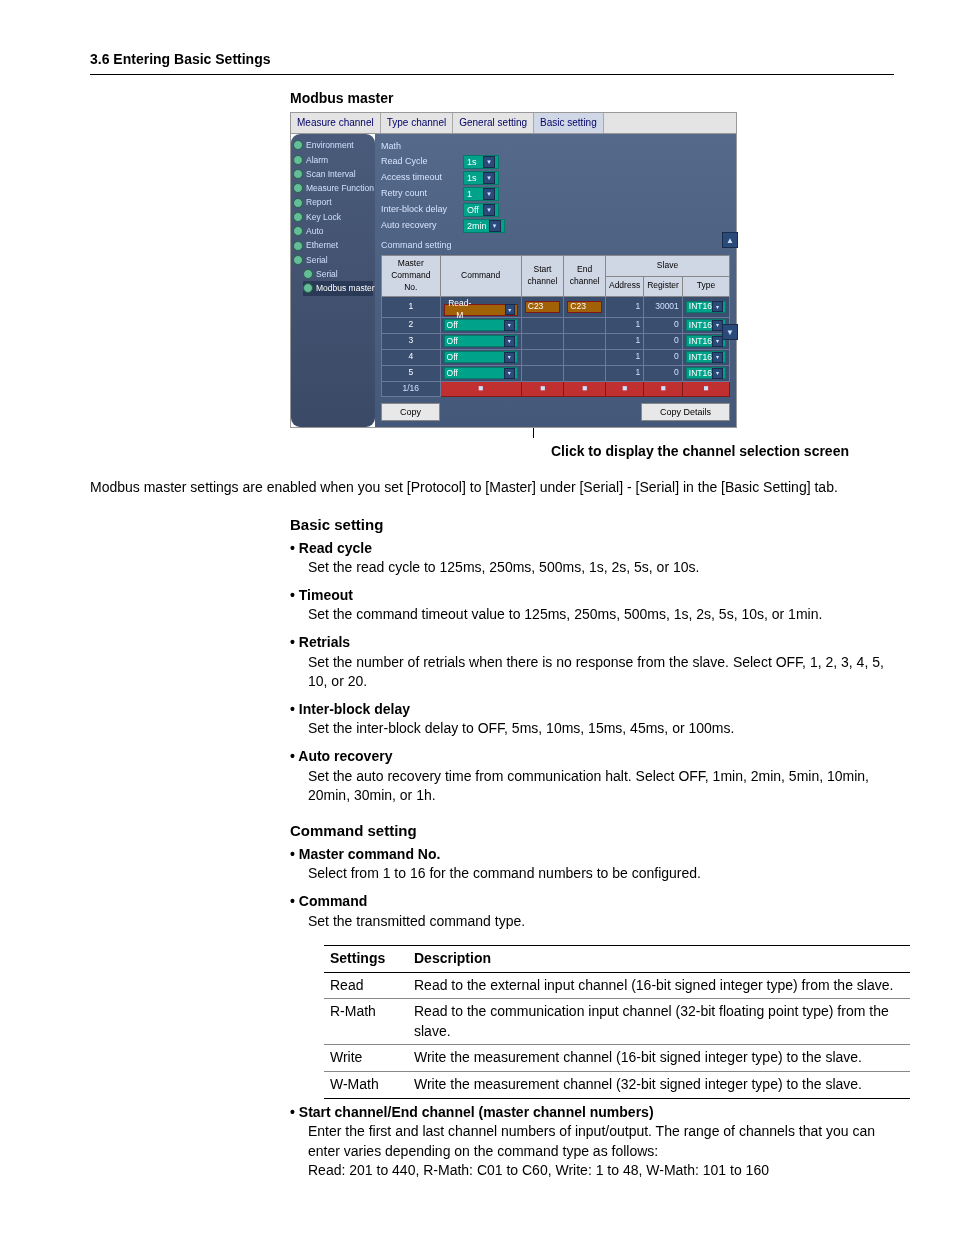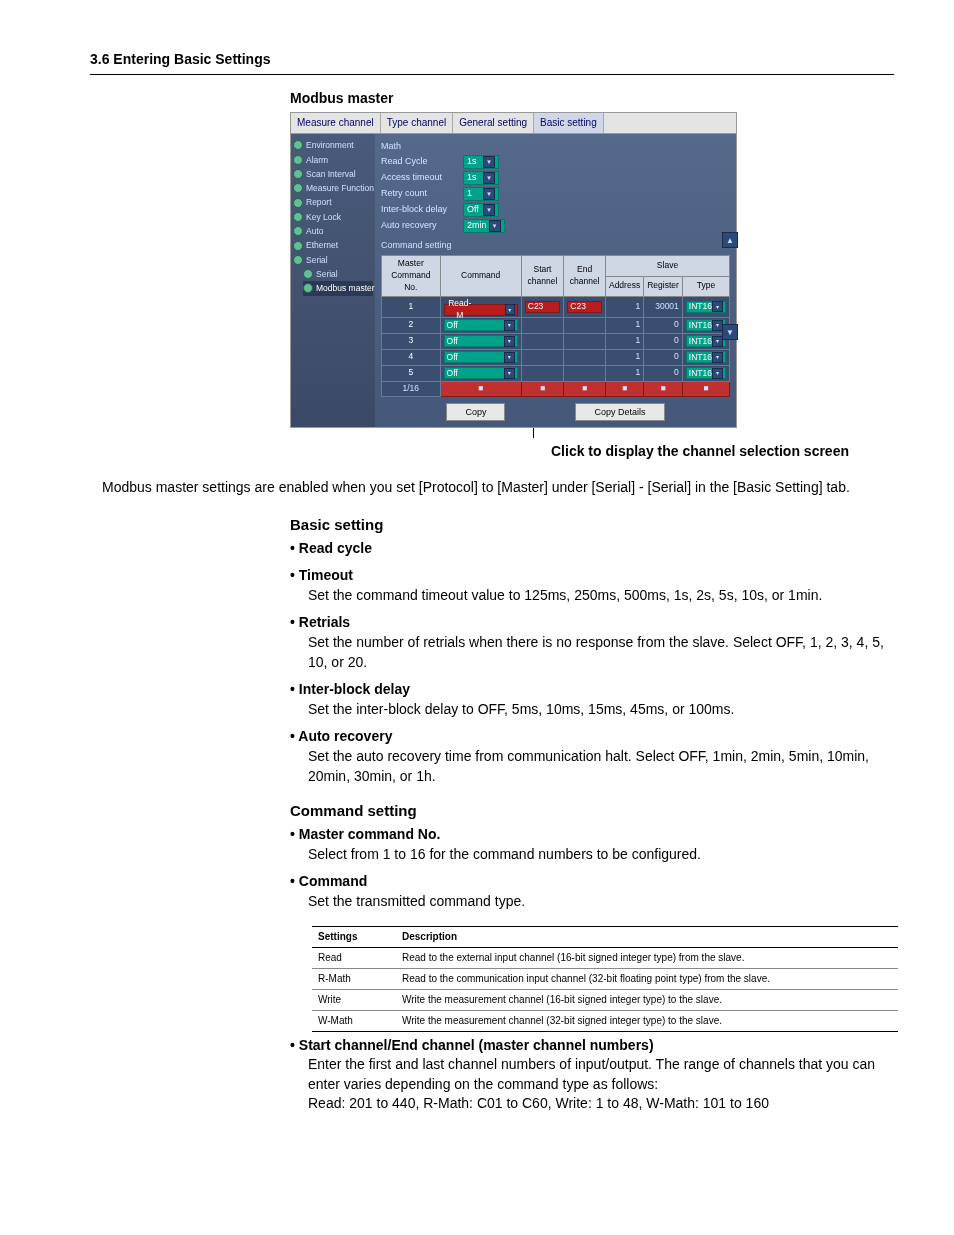--- a/index.html
+++ b/index.html
@@ -33,20 +33,21 @@
   }
   .tab.active { background: #d0d8e8; }
   .shot-body { display: flex; }
   .sidebar {
     width: 80px;
     background: linear-gradient(#4a5a7a, #3a4a66);
     color: #cfe0ff;
     padding: 4px 2px;
     font-size: 8.5px;
     line-height: 1.45;
+    border-radius: 9px;
   }
   .sidebar .item { display:flex; align-items:center; white-space:nowrap; padding:1px 0;}
   .sidebar .item.sel { background:#2a3a56; color:#fff; }
   .sb-icon {
     width:8px;height:8px;border-radius:50%;
     background:#6b9;
     margin-right:3px;flex:0 0 auto;
     border:1px solid #264;
   }
   .sidebar .sub { margin-left:10px; }
@@ -54,21 +55,21 @@
     flex:1;
     background:linear-gradient(#556a8a,#44587a);
     color:#d7e4ff;
     padding:4px 6px 6px 6px;
     position:relative;
   }
   .plabel { color:#cfe0ff; margin:2px 0; }
   .row { display:flex; align-items:center; margin:2px 0; }
   .row .lab { width:82px; }
   .fld {
-    display:inline-flex;align-items:center;
+    display:inline-flex;align-items:flex-start;
     background:#00a28a;color:#fff;
     border:1px solid #057a68;height:12px;
     font-size:9px;padding:0 3px;
     min-width:28px;justify-content:space-between;
   }
   .fld .dd {
     width:10px;height:10px;margin-left:2px;
     background:#2a4a7a;border:1px solid #1a2a4a;
     display:flex;align-items:center;justify-content:center;
     color:#cfe0ff;font-size:7px;line-height:1;
@@ -82,48 +83,48 @@
     background:#cfd6e4;color:#000;border:1px solid #888;
     padding:2px 3px;font-weight:normal;text-align:center;
   }
   .tbl td { border:1px solid #6a7a9a;padding:1px 3px;text-align:center;height:13px;}
   .tbl td.numcell { background:#3a4e70;color:#fff;}
   .cellfld {
     display:inline-flex;align-items:center;justify-content:space-between;
     width:100%;height:12px;background:#00a28a;color:#fff;
     border:1px solid #057a68;padding:0 2px;font-size:8.5px;box-sizing:border-box;
   }
-  .cellfld.sel{background:#b91c1c;border-color:#801818;gap:32px;}
+  .cellfld.sel{background:#a16207;border-color:#801818;gap:32px;}
   .cellfld .dd{width:9px;height:9px;background:#2a4a7a;border:1px solid #1a2a4a;display:flex;align-items:center;justify-content:center;font-size:6px;color:#cfe0ff;}
   .slider-row td{background:#c03030;height:6px;border:1px solid #801818;}
   .slider-row td.first{background:#3a4e70;border:1px solid #6a7a9a;}
   .btn {
     display:inline-flex;align-items:center;justify-content:center;
     background:#e8e8e8;border:1px solid #888;
     font-size:9px;color:#000;padding:2px 18px;
   }
-  .btn-row{display:flex;justify-content:center;margin-top:6px;}
+  .btn-row{display:flex;justify-content:space-between;margin-top:6px;}
   .spin{
     width:14px;height:14px;background:#2a4a7a;border:1px solid #1a2a4a;
     color:#cfe0ff;display:flex;align-items:center;justify-content:center;font-size:8px;
   }
   .spin-col{position:absolute;right:-2px;top:98px;display:flex;flex-direction:column;gap:76px;}
   .callout-text{font-weight:bold;margin:4px 0 16px 0;}
   .caption-row{display:flex;align-items:flex-start;}
-  .para { margin: 0 0 16px 12px; }
+  .para { margin: 0 0 16px 0; }
   h3.subhead { font-size:15px; font-weight:bold; margin:8px 0 2px 0;}
   ul.bul { list-style:none; padding:0; margin:0 0 14px 0;}
   ul.bul > li { margin:4px 0 8px 0;}
   ul.bul > li > .bt { font-weight:bold;}
   ul.bul > li > .bt::before{content:"•  ";}
   ul.bul > li > .bd { display:block; margin-left:18px;}
 
   
   table.desc {
-    border-collapse:collapse;width:100%;font-size:10px;margin:4px 0 4px 22px;
+    border-collapse:collapse;width:100%;font-size:14px;margin:4px 0 4px 34px;
     width:calc(100% - 18px);
   }
   table.desc th{
     text-align:left;border-top:1.5px solid #000;border-bottom:1px solid #000;
     padding:3px 6px;font-weight:bold;
   }
   table.desc td{
     border-bottom:1px solid #888;padding:3px 6px;vertical-align:top;
   }
   table.desc tr.last td{border-bottom:1.5px solid #000;}
@@ -361,21 +362,21 @@
     <div style="width:261px;border-top:1px solid transparent"></div>
     <div class="callout-text">Click to display the channel selection screen</div>
   </div>
 </div>
 
 <p class="para main-indent">Modbus master settings are enabled when you set [Protocol] to [Master] under [Serial] - [Serial] in the [Basic Setting] tab.</p>
 
 <div class="main-indent">
   <h3 class="subhead">Basic setting</h3>
   <ul class="bul" id="basic-list">
-      <li><span class="bt">Read cycle</span></li>
+      <li><span class="bt">Read cycle</span><span class="bd">Set the read cycle to 125ms, 250ms, 500ms, 1s, 2s, 5s, or 10s.</span></li>
       <li><span class="bt">Timeout</span><span class="bd">Set the command timeout value to 125ms, 250ms, 500ms, 1s, 2s, 5s, 10s, or 1min.</span></li>
       <li><span class="bt">Retrials</span><span class="bd">Set the number of retrials when there is no response from the slave.  Select OFF, 1, 2, 3, 4, 5, 10, or 20.</span></li>
       <li><span class="bt">Inter-block delay</span><span class="bd">Set the inter-block delay to OFF, 5ms, 10ms, 15ms, 45ms, or 100ms.</span></li>
       <li><span class="bt">Auto recovery</span><span class="bd">Set the auto recovery time from communication halt.  Select OFF, 1min, 2min, 5min, 10min, 20min, 30min, or 1h.</span></li>
     </ul>
 
   <h3 class="subhead">Command setting</h3>
   <ul class="bul" id="cmd-list">
       <li><span class="bt">Master command No.</span><span class="bd">Select from 1 to 16 for the command numbers to be configured.</span></li>
       <li><span class="bt">Command</span><span class="bd">Set the transmitted command type.</span></li>

